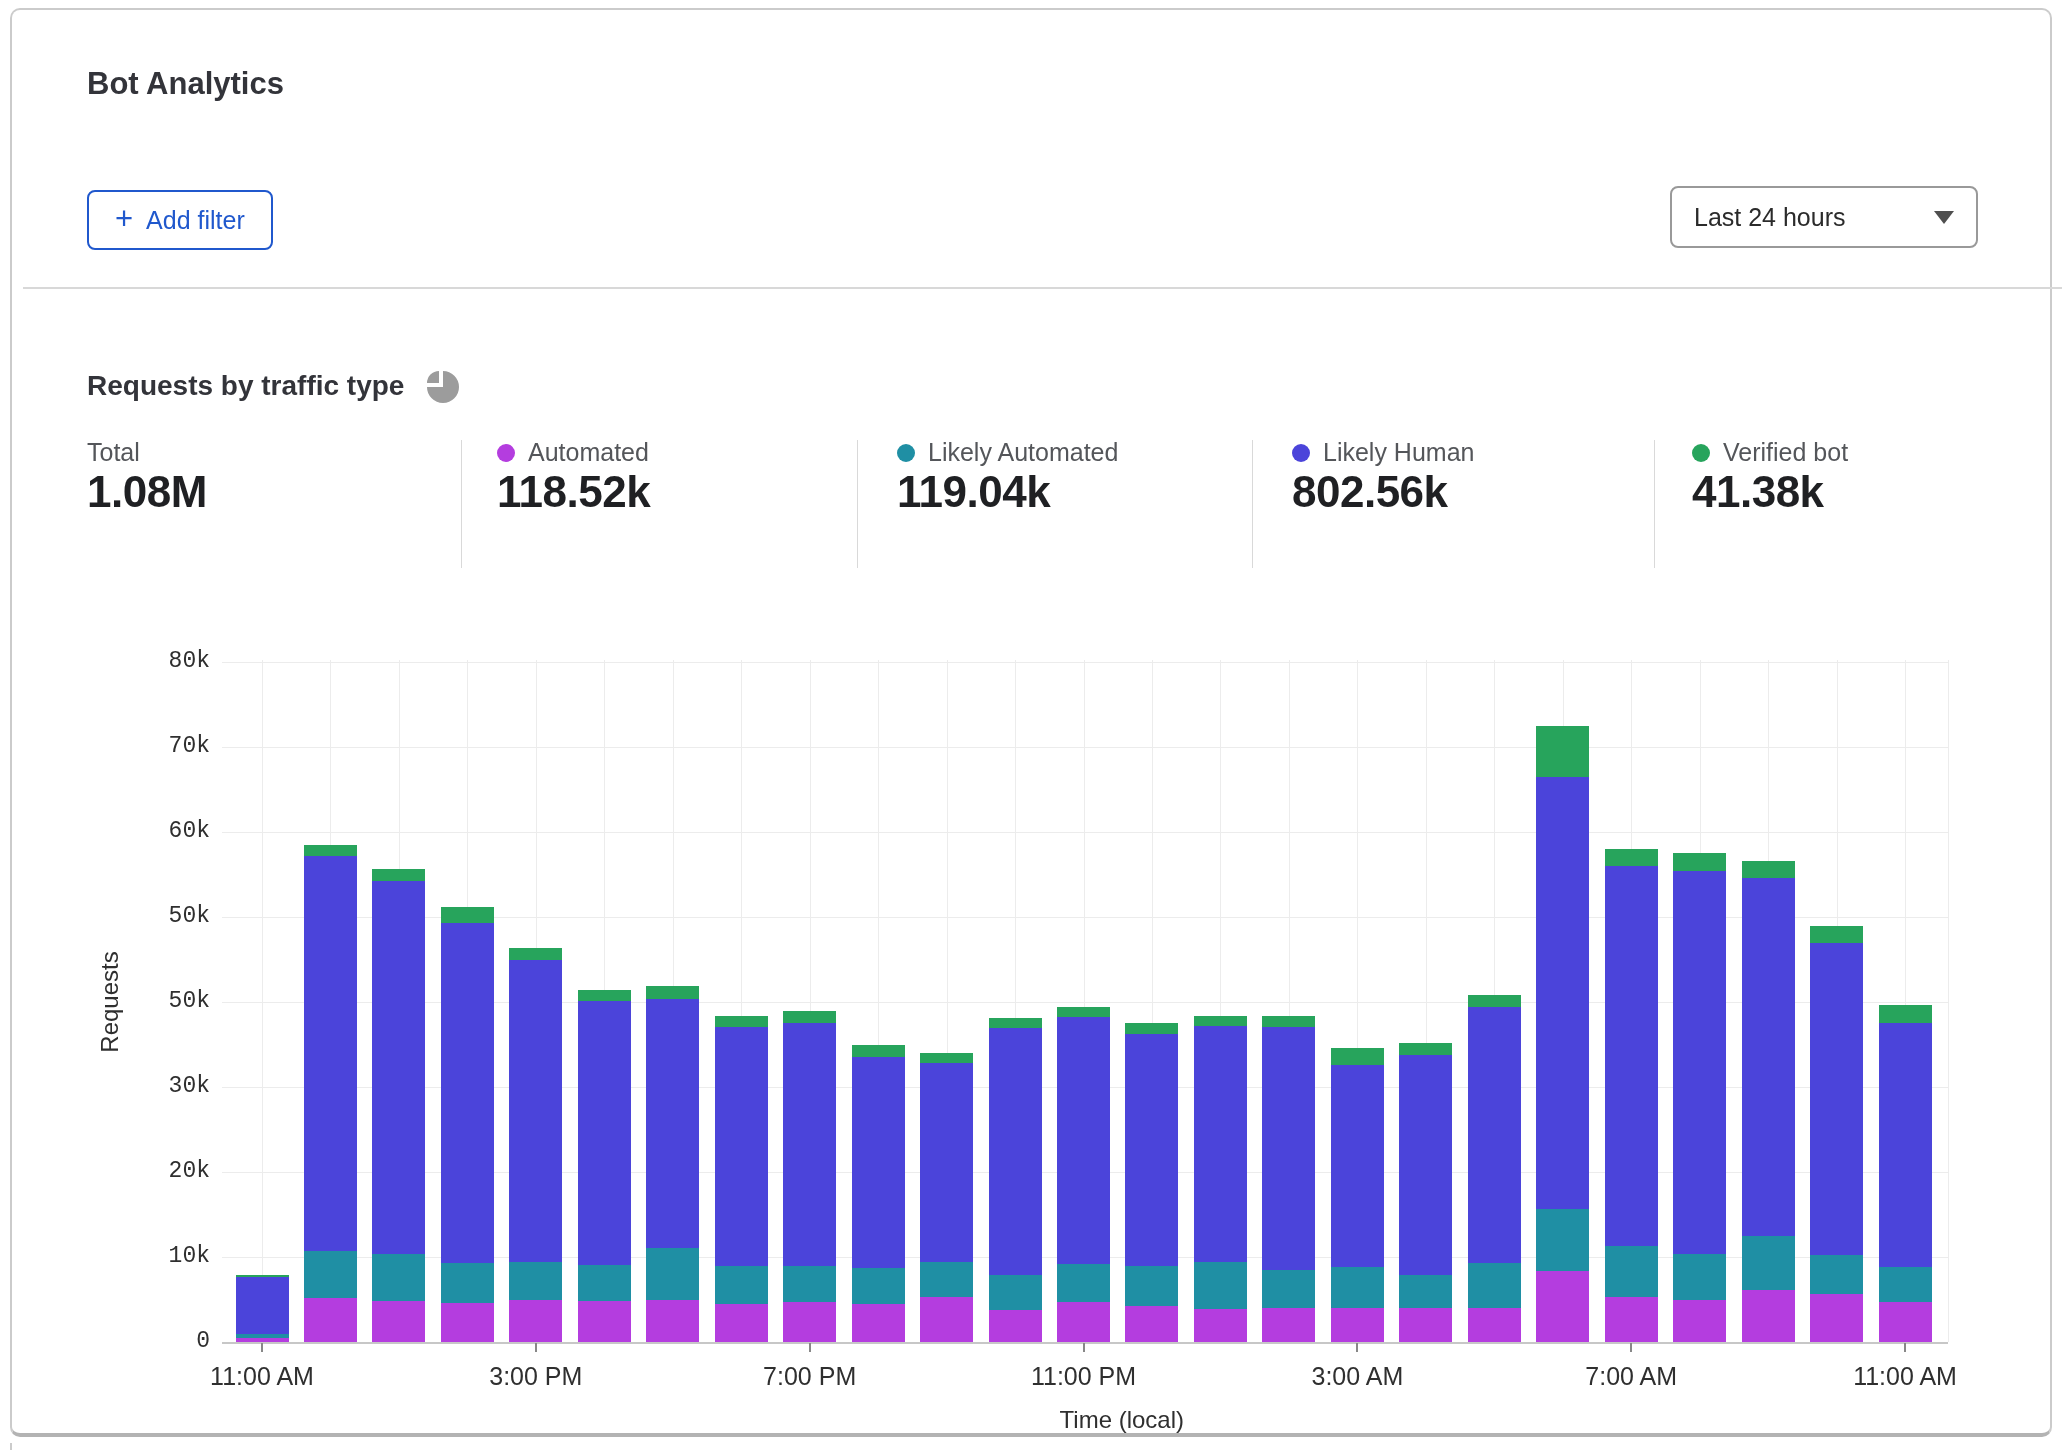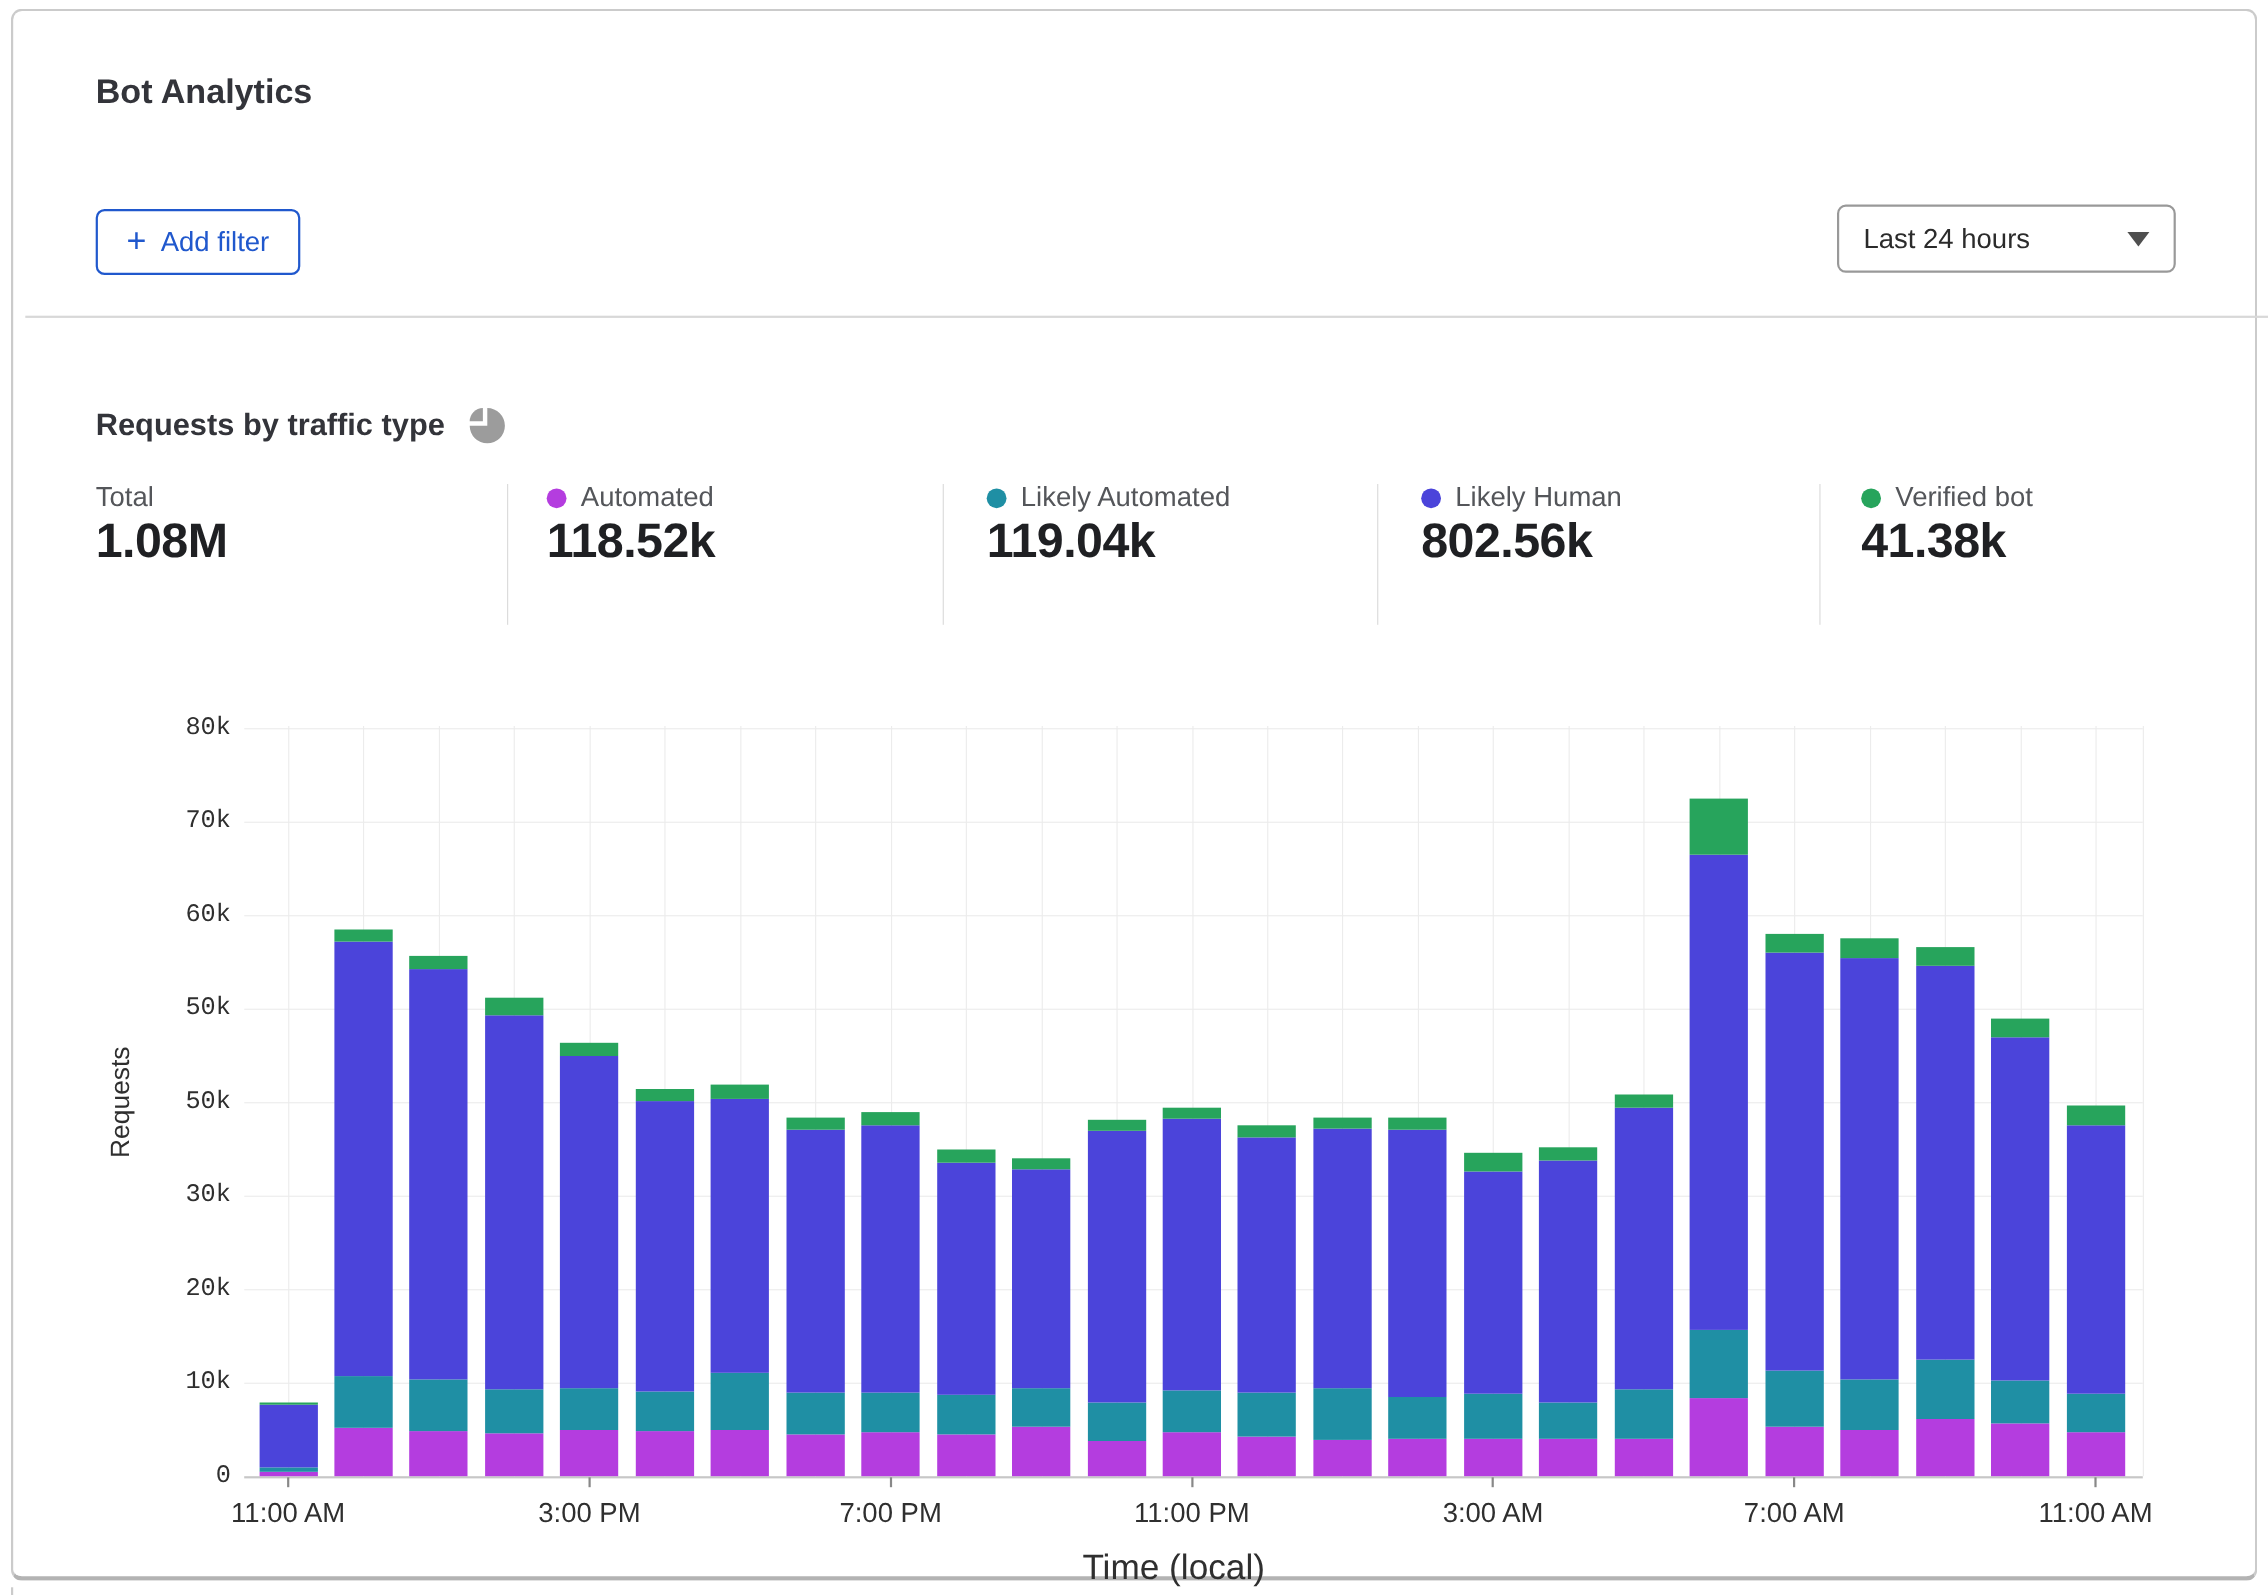--- a/index.html
+++ b/index.html
@@ -33,22 +33,22 @@
   .gridline-h { position:absolute; left:0; width:1726px; height:1px; background:#ececec; }
   .gridline-h.zero { height:2px; background:#c7c7c7; }
   .gridline-v { position:absolute; top:5px; width:1px; height:682px; background:#ececec; }
   .bar-col { position:absolute; bottom:0; width:53px; height:687px; }
   .bar-seg { position:absolute; left:0; width:100%; }
   .ylabel { position:absolute; width:90px; text-align:right; font-size:23px; color:#2f2f2f;font-family:Liberation Mono, monospace; }
   .xlabel { position:absolute; width:200px; text-align:center; font-size:25px; color:#2f2f2f; top:1352px; }
   .xtick { position:absolute; width:2px; height:9px; background:#888; top:1333px; }
   .y-axis-title { position:absolute; left:98px; top:992px; transform:translate(-50%,-50%) rotate(-90deg);
     font-size:24px; color:#2f2f2f; }
-  .x-axis-title { position:absolute; left:972px; top:1396px; width:200px; text-align:left;
-    font-size:32px; color:#2f2f2f; }
+  .x-axis-title { position:absolute; left:972px; top:1396px; width:200px; text-align:right;
+    font-size:24px; color:#2f2f2f; }
   .next-card-edge { position:absolute; left:10px; top:1443px; width:2px; height:7px; background:#cbcbcb; }
   svg { display:block; }
 </style>
 </head>
 <body>
 
 <div class="card">
   <div class="page-title">Bot Analytics</div>
 
 

